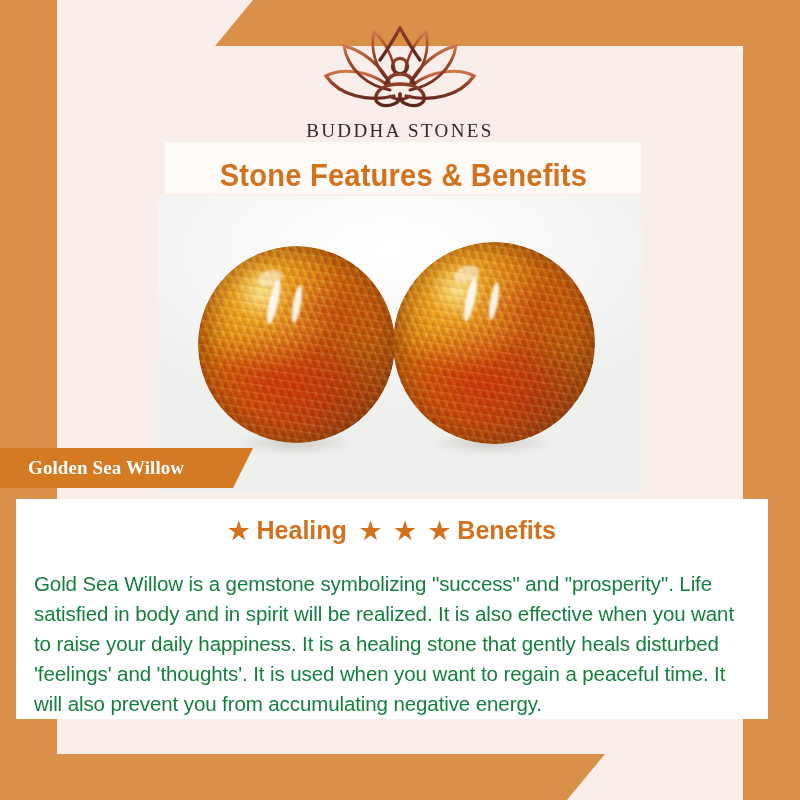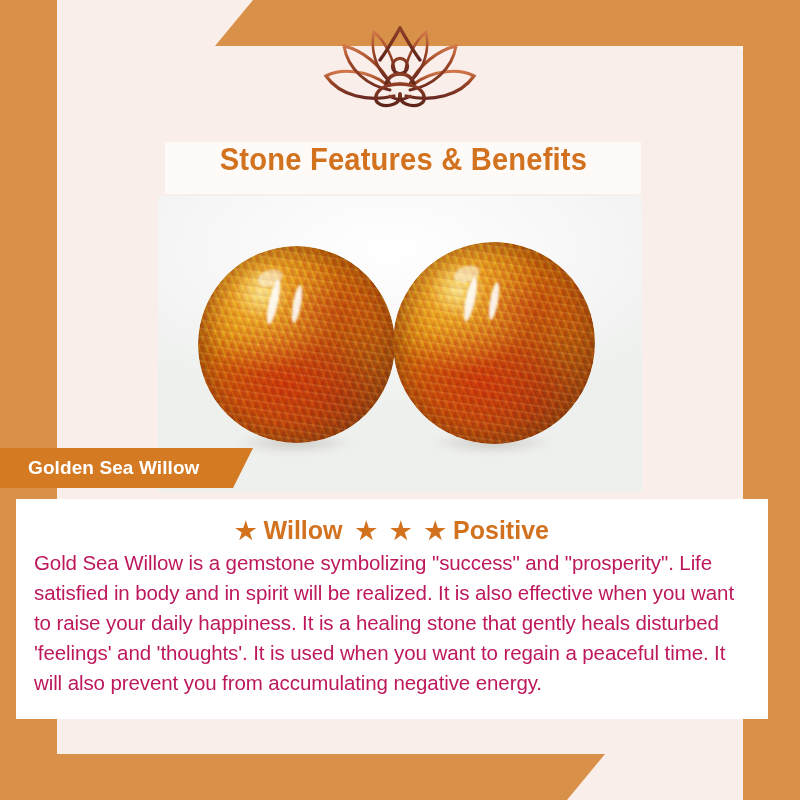--- a/index.html
+++ b/index.html
@@ -108,21 +108,21 @@
 
   
   .title-card {
     position: absolute;
     top: 142px;
     left: 165px;
     width: 476px;
     height: 52px;
     background: #fdfaf8;
     display: flex;
-    align-items: flex-start;
+    align-items: flex-end;
     justify-content: center;
   }
   .title-text {
     font-size: 31px;
     font-weight: 700;
     color: #d2711e;
     letter-spacing: 0.2px;
     white-space: nowrap;
     transform: scaleX(0.94);
   }
@@ -241,20 +241,21 @@
     display: flex;
     align-items: center;
     z-index: 6;
   }
   .name-banner-text {
     margin-left: 28px;
     color: #ffffff;
     font-size: 19px;
     font-weight: 700;
     letter-spacing: 0.1px;
+    font-family: Liberation Serif, serif;
   }
 
   
   .text-panel {
     position: absolute;
     top: 499px;
     left: 16px;
     width: 752px;
     height: 220px;
     background: #ffffff;
@@ -274,24 +275,24 @@
     font-size: 25px;
     font-weight: 700;
     white-space: nowrap;
   }
   .benefit-star {
     font-size: 24px;
     line-height: 1;
     color: #d2711e;
   }
   .body-text {
-    margin: 3px 16px 0 18px;
+    margin: 24px 16px 0 18px;
     font-size: 20.5px;
     line-height: 30px;
-    color: #be185d;
+    color: #15803d;
     letter-spacing: -0.1px;
   }
 </style>
 </head>
 <body>
 
 <div id="infographic">
 
   <div class="frame-left"></div>
   <div class="frame-right"></div>
@@ -337,20 +338,21 @@
           <circle cx="84" cy="44" r="7.6" stroke-width="3.2"></circle>
 
           <path d="M70 62 C72 55 77 52 84 52 C91 52 96 55 98 62" stroke-width="3.4"></path>
 
           <path d="M84 62 C72 62 62 66 60 74 C58 82 68 86 78 82 C84 80 84 74 84 72" stroke-width="3.4"></path>
           <path d="M84 62 C96 62 106 66 108 74 C110 82 100 86 90 82 C84 80 84 74 84 72" stroke-width="3.4"></path>
 
           <path d="M74 74 C78 78 90 78 94 74" stroke-width="2.6"></path>
         </g>
       </svg>
+      <span class="logo-wordmark">BUDDHA STONES</span>
     </div>
 
     <div class="title-card">
       <span class="title-text">Stone Features &amp; Benefits</span>
     </div>
 
     <div class="photo-panel">
       <div class="photo-bg"></div>
       <div class="photo-shadow shadow-left"></div>
       <div class="photo-shadow shadow-right"></div>
@@ -377,30 +379,30 @@
     </div>
 
     <div class="name-banner">
       <span class="name-banner-text">Golden Sea Willow</span>
     </div>
 
     <div class="text-panel">
       <div class="benefits-row">
         <span class="benefit">
           <span class="benefit-star">★</span>
-          <span>Willow</span>
+          <span>Healing</span>
         </span>
         <span class="benefit">
           <span class="benefit-star">★</span>
         </span>
         <span class="benefit">
           <span class="benefit-star">★</span>
         </span>
         <span class="benefit">
           <span class="benefit-star">★</span>
-          <span>Positive</span>
+          <span>Benefits</span>
         </span>
       </div>
       <p class="body-text">Gold Sea Willow is a gemstone symbolizing "success" and "prosperity". Life satisfied in body and in spirit will be realized. It is also effective when you want to raise your daily happiness. It is a healing stone that gently heals disturbed 'feelings' and 'thoughts'. It is used when you want to regain a peaceful time. It will also prevent you from accumulating negative energy.</p>
     </div>
 
   </div>
 </div>
 
 </body></html>

